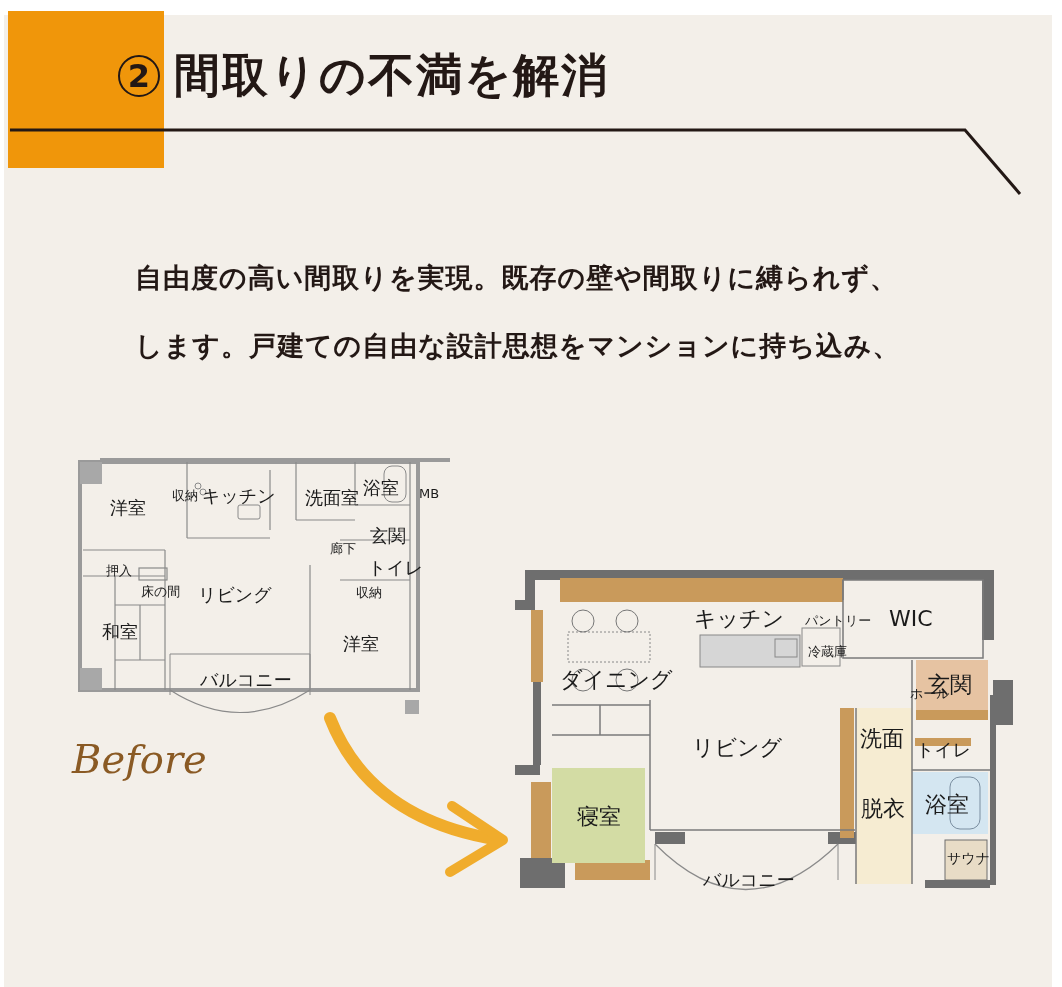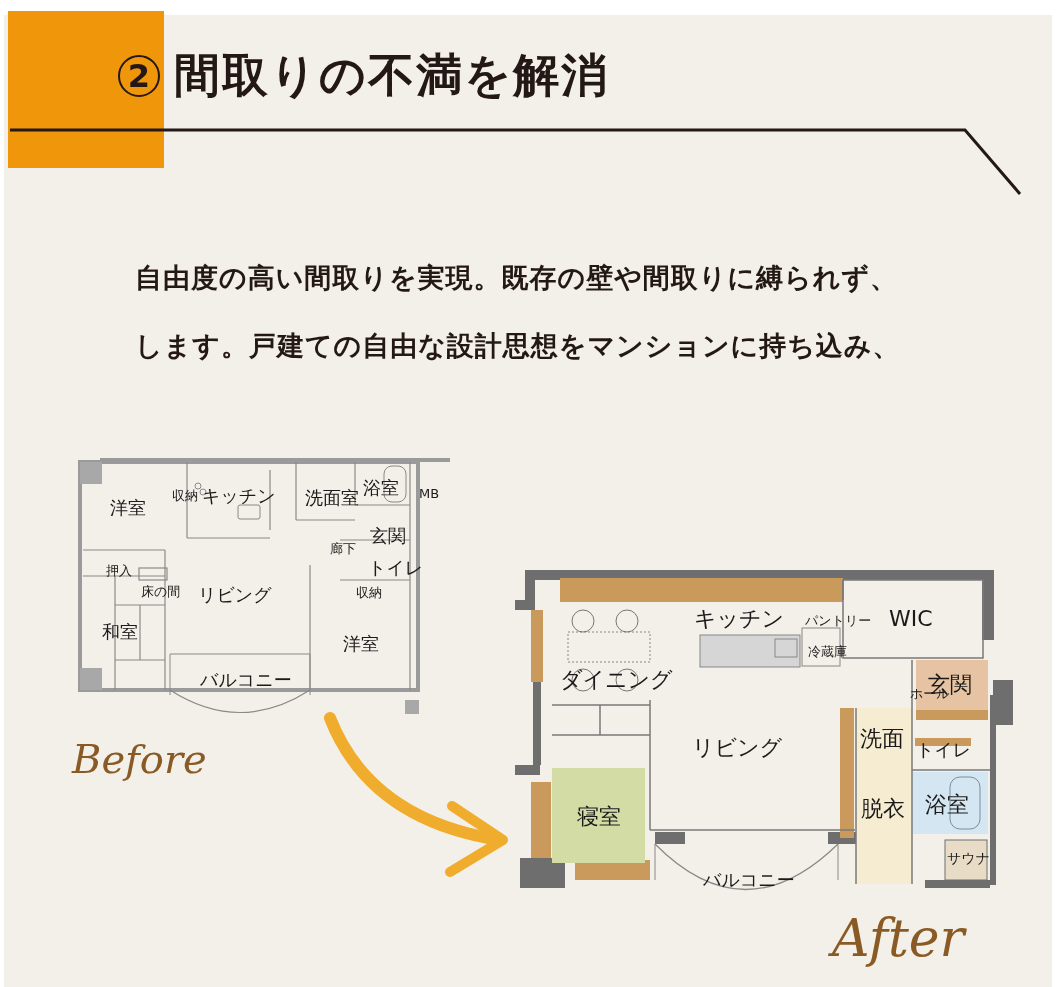--- a/index.html
+++ b/index.html
@@ -194,14 +194,13 @@
   <span class="lbl lg" style="left:928px;top:670px;">玄関</span>
   <span class="lbl lg" style="left:692px;top:733px;">リビング</span>
   <span class="lbl lg" style="left:860px;top:724px;">洗面</span>
   <span class="lbl md" style="left:916px;top:738px;">トイレ</span>
   <span class="lbl lg" style="left:861px;top:794px;">脱衣</span>
   <span class="lbl lg" style="left:925px;top:790px;">浴室</span>
   <span class="lbl lg" style="left:577px;top:802px;">寝室</span>
   <span class="lbl sm" style="left:947px;top:850px;font-size:14px;">サウナ</span>
   <span class="lbl md" style="left:703px;top:868px;">バルコニー</span>
 
-  <span class="script" style="left:832px;top:908px;font-size:52px;">After</span>
 </div>
 
 </body></html>

